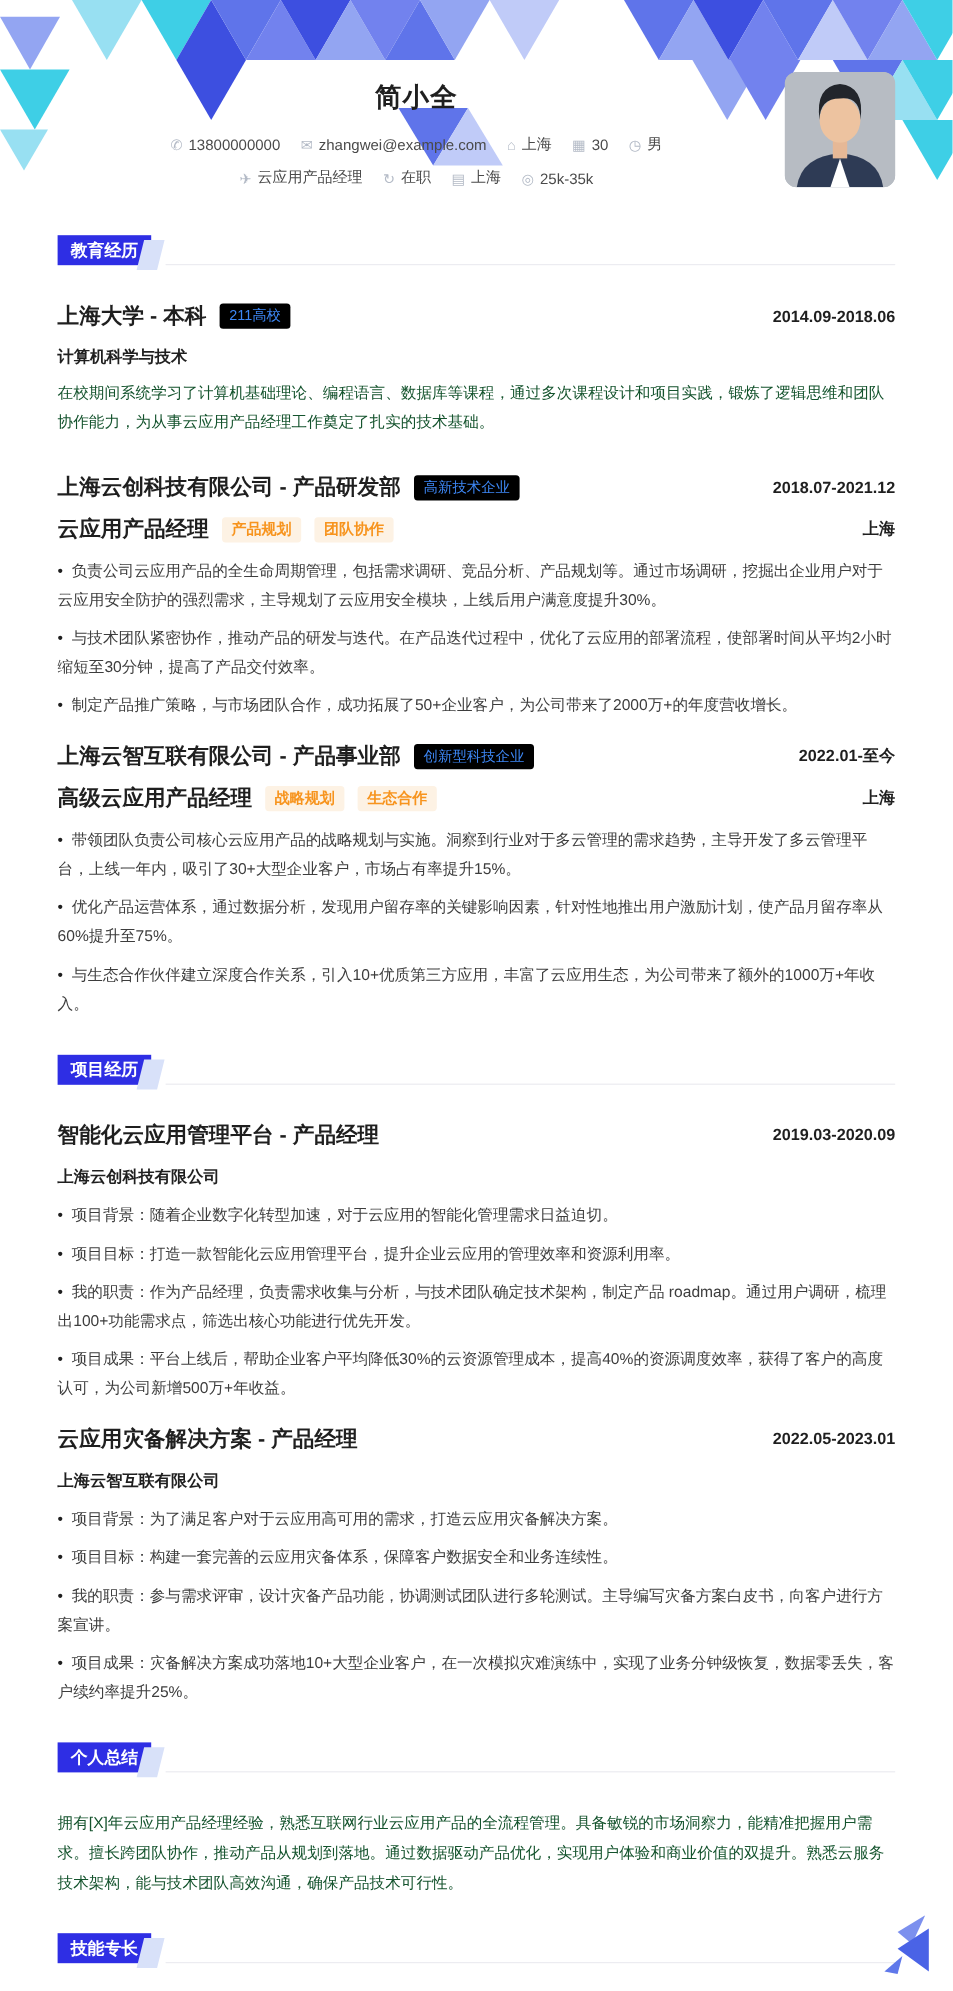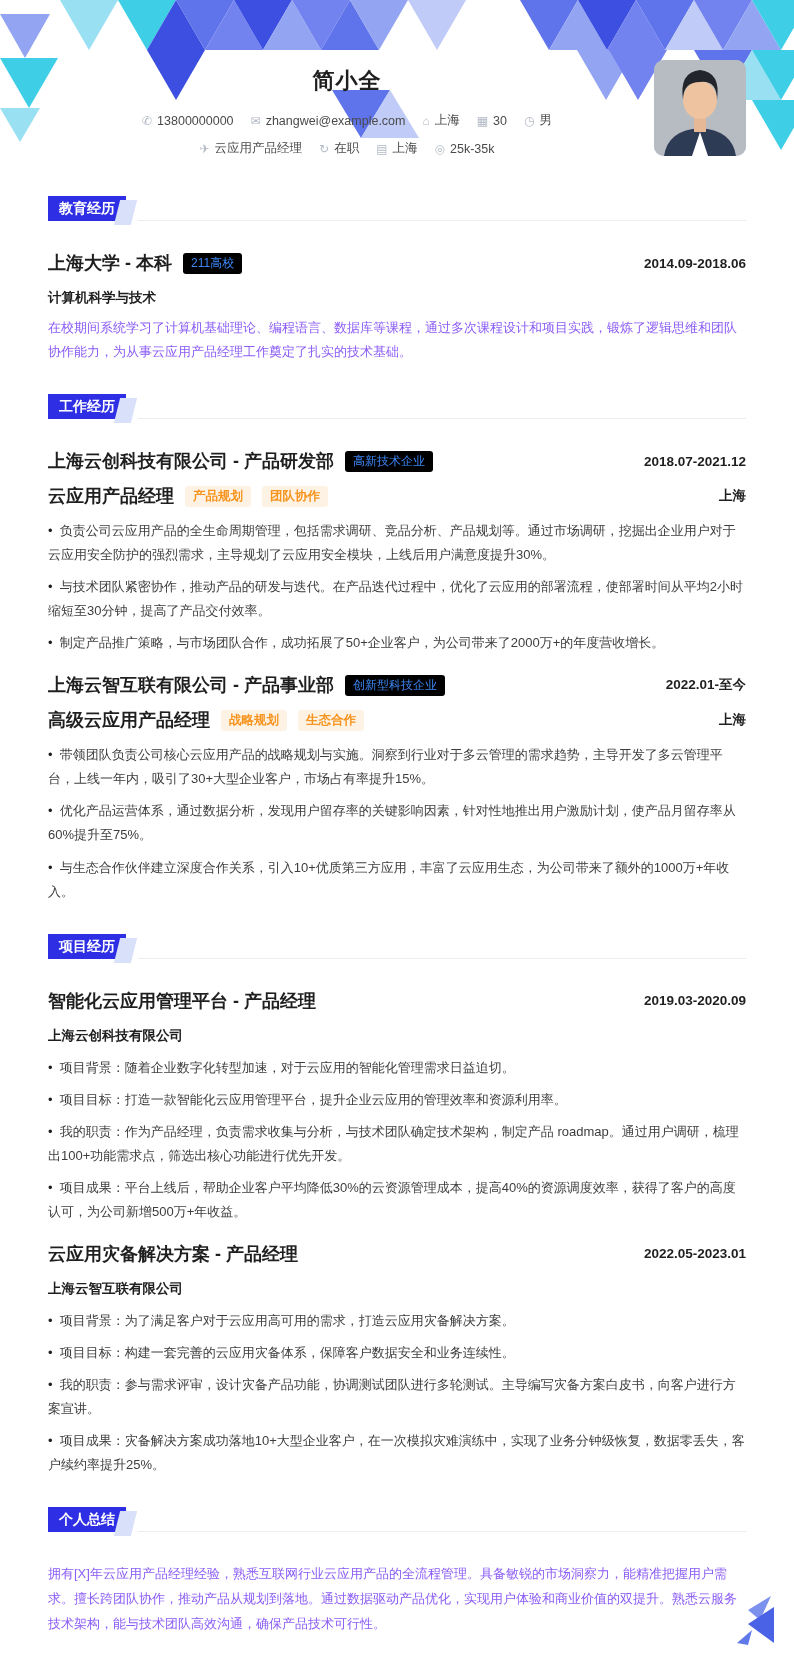--- a/index.html
+++ b/index.html
@@ -29,21 +29,21 @@
   .rule{flex:1;align-self:flex-end;height:1px;background:#ececf1;margin-left:12px;}
   
   .erow{display:flex;align-items:center;justify-content:space-between;margin-top:4px;}
   .eleft{display:flex;align-items:center;gap:11px;}
   .etitle{font-size:18px;font-weight:bold;color:#1f1f1f;}
   .edate,.eloc{font-size:13.5px;font-weight:bold;color:#1f1f1f;}
   .tag-blue{font-size:12px;color:#3d87f5;background:#000000;padding:2px 8px;border-radius:3px;}
   .tag-orange{font-size:12.5px;color:#f7941e;background:#fdf2e4;padding:2px 8px;
               border-radius:3px;font-weight:bold;}
   .subtitle{font-size:13.5px;font-weight:bold;color:#1f1f1f;margin-top:14px;}
-  .desc{font-size:13px;line-height:1.85;color:#8b5cf6;margin-top:9px;}
+  .desc{font-size:13px;line-height:1.85;color:#14532d;margin-top:9px;}
   .bullets{margin-top:11px;}
   .bullet{margin:0 0 8px;font-size:13px;line-height:1.85;color:#3d3d3d;}
   .bullet::before{content:"•\00a0\00a0";color:#1f1f1f;}
   .entry + .entry{margin-top:18px;}
   .role-row{margin-top:11px;}
   
   .skills{display:grid;grid-template-columns:1fr;column-gap:45px;row-gap:21px;margin-top:4px;}
   .skill{display:flex;align-items:center;}
   .skill .lbl{width:56px;font-size:13px;font-weight:bold;color:#1f1f1f;flex:none;}
   .bar{position:relative;width:126px;height:12px;background:#e5e5e9;margin-left:4px;
@@ -164,24 +164,20 @@
             <span class="tag-blue">211高校</span>
           </div>
           <span class="edate">2014.09-2018.06</span>
         </div>
         <div class="subtitle">计算机科学与技术</div>
         <div class="desc">在校期间系统学习了计算机基础理论、编程语言、数据库等课程，通过多次课程设计和项目实践，锻炼了逻辑思维和团队协作能力，为从事云应用产品经理工作奠定了扎实的技术基础。</div>
       </div>
     </div>
 
     <div class="sec">
-      <div class="sec-header">
-        <div class="badge">工作经历</div>
-        <div class="rule"></div>
-      </div>
 
       <div class="entry">
         <div class="erow">
           <div class="eleft">
             <span class="etitle">上海云创科技有限公司 - 产品研发部</span>
             <span class="tag-blue">高新技术企业</span>
           </div>
           <span class="edate">2018.07-2021.12</span>
         </div>
         <div class="erow role-row">

